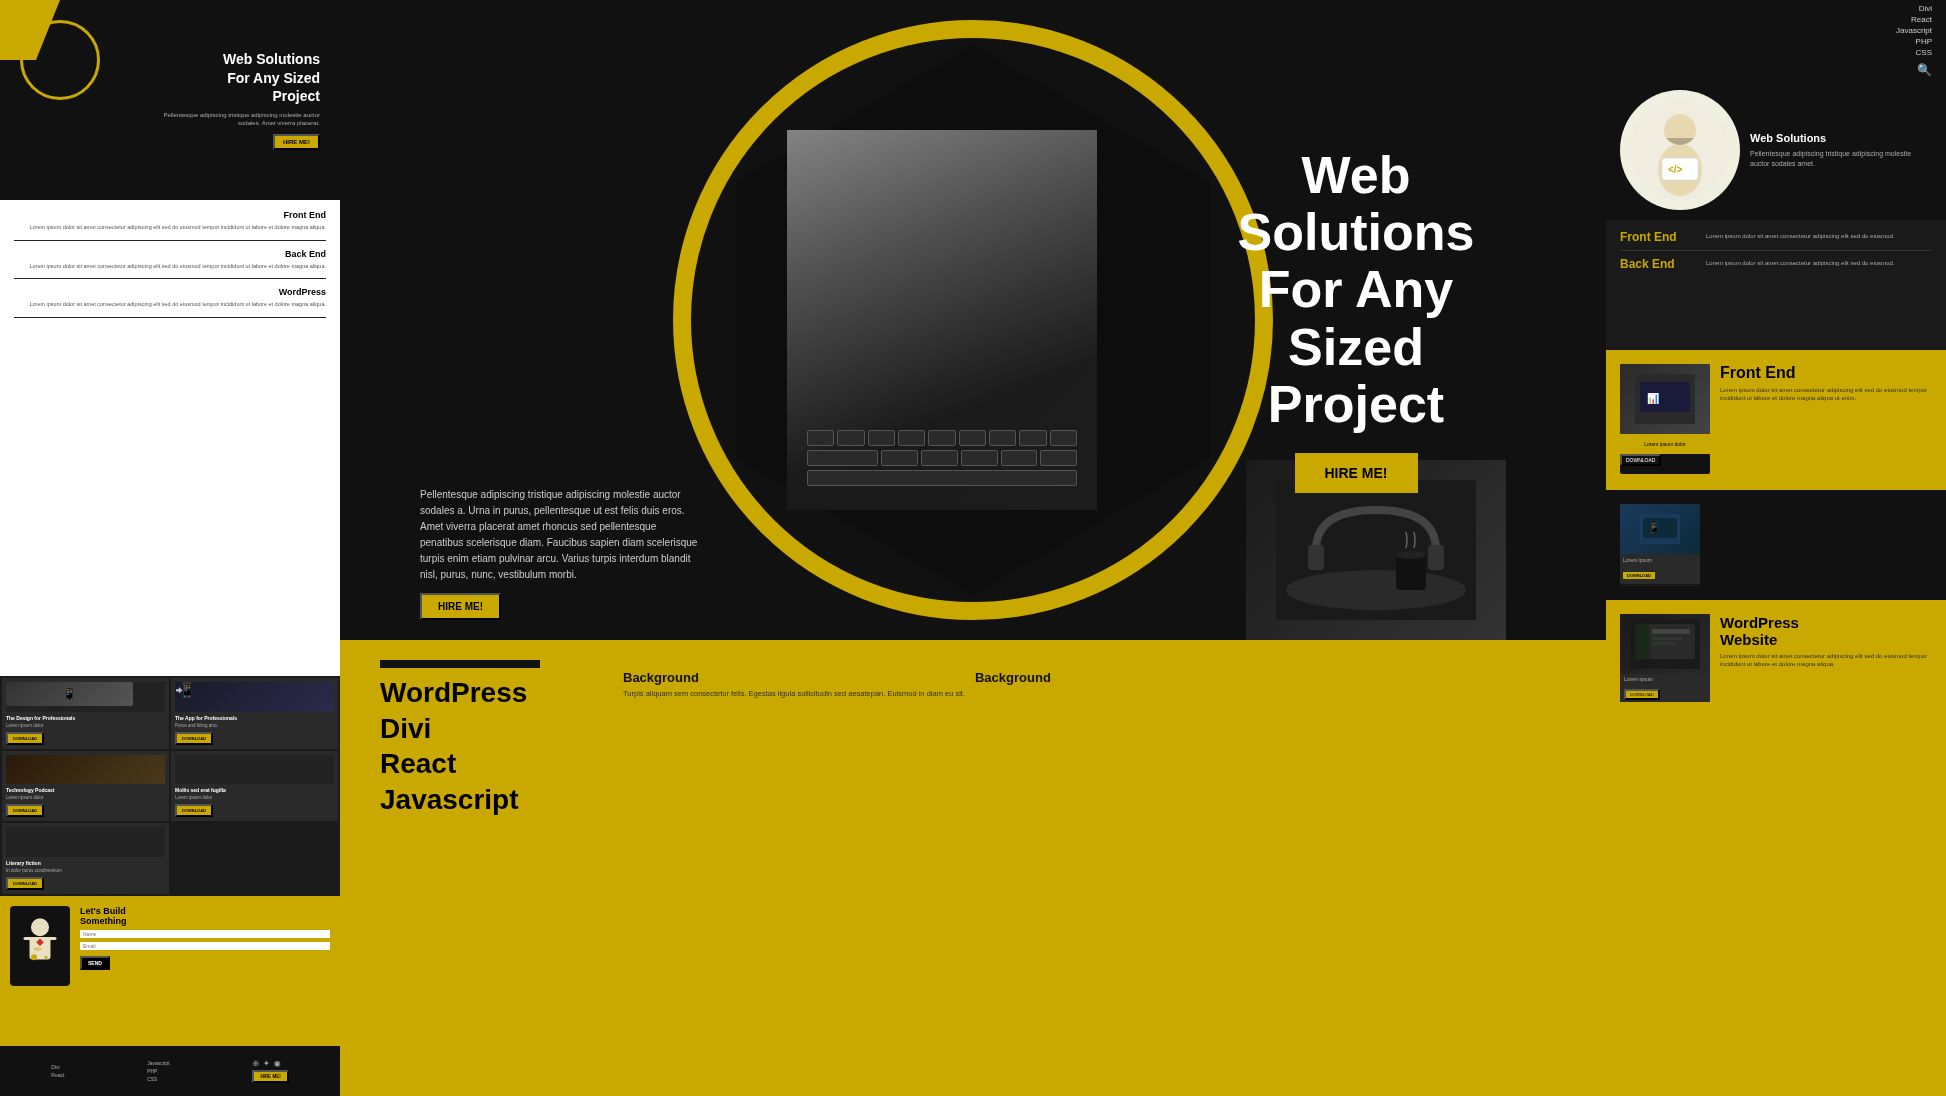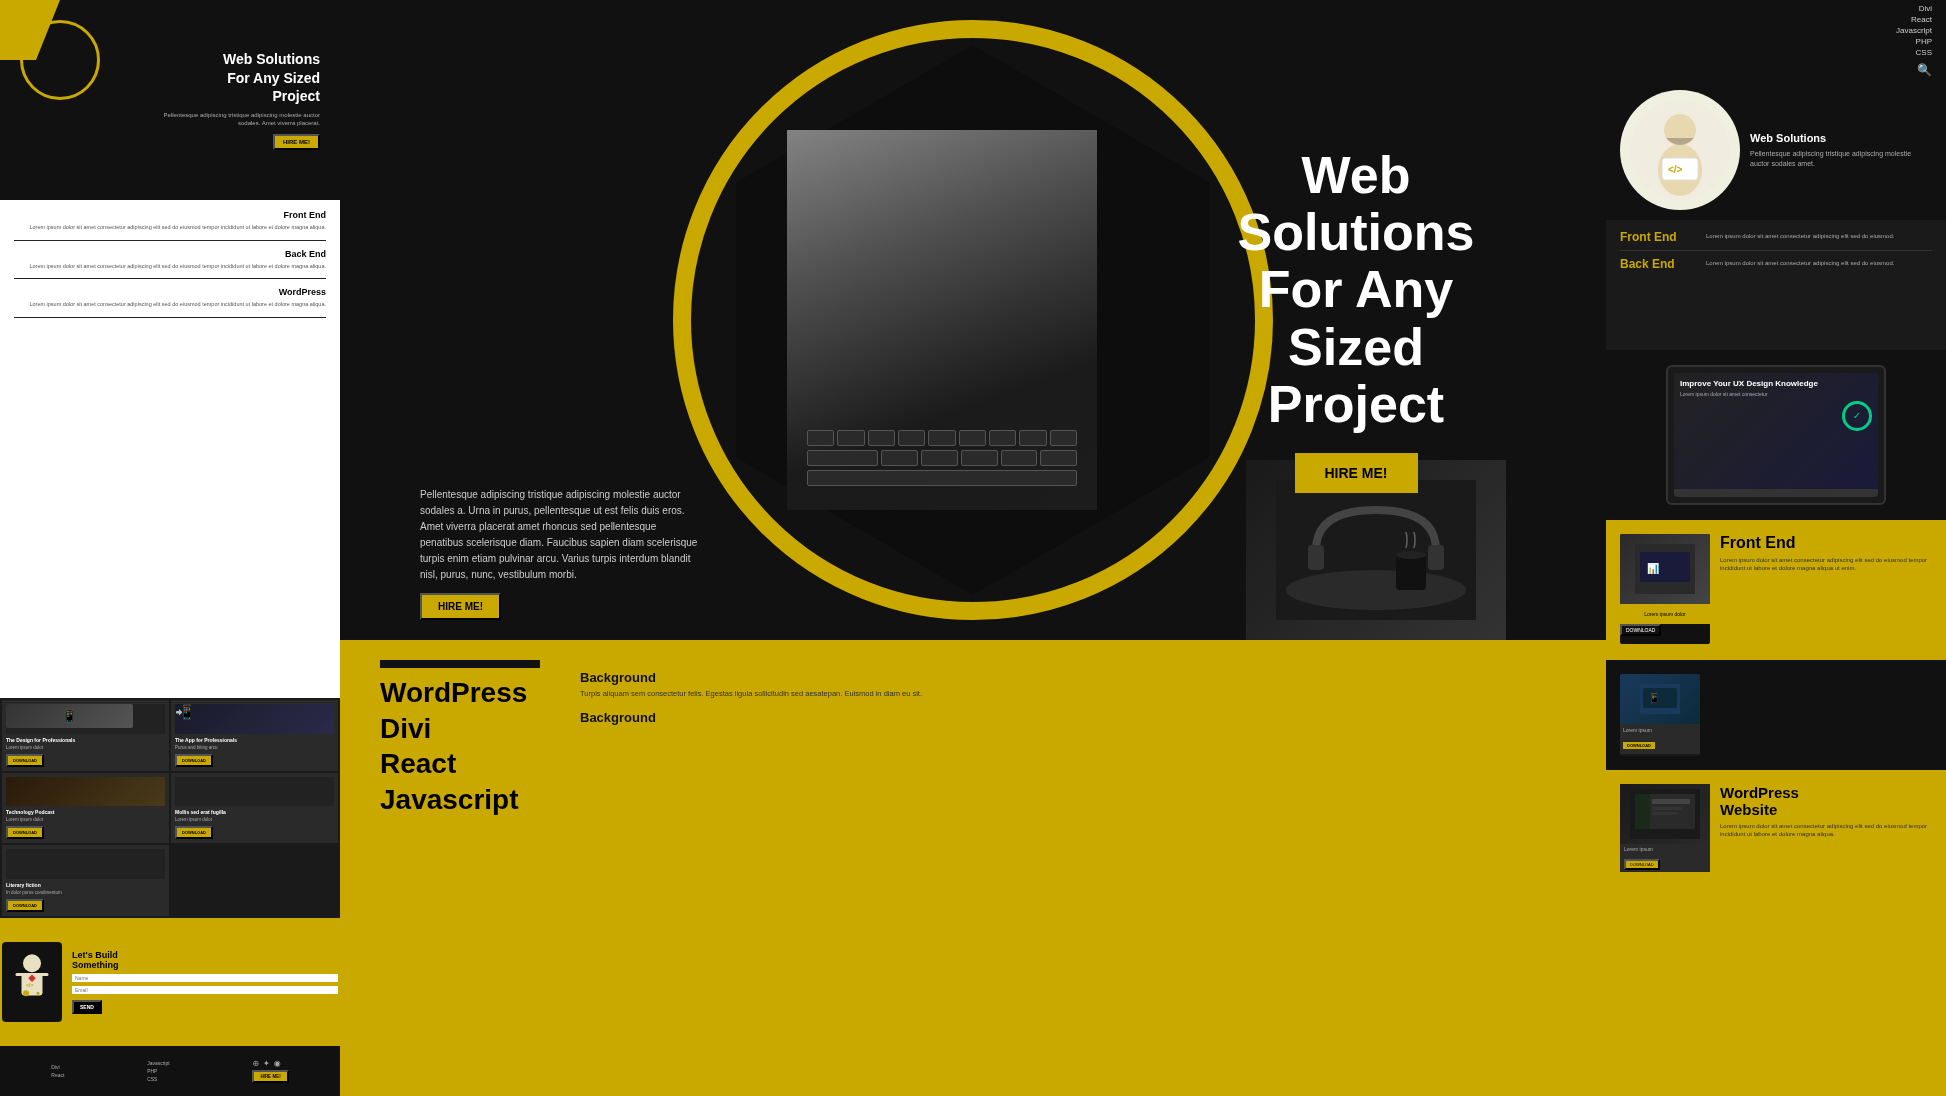--- a/index.html
+++ b/index.html
@@ -151,25 +151,25 @@
       font-size: 4px;
       padding: 2px 5px;
       margin-top: 3px;
       width: fit-content;
       font-weight: bold;
     }
 
     
     .left-contact {
       background: #c9a800;
-      height: 128px;
+      height: 150px;
       display: flex;
       flex-direction: row;
-      align-items: center;
-      padding: 2px;
+      align-items: flex-start;
+      padding: 10px;
       gap: 10px;
     }
     .left-contact-figure {
       width: 60px;
       height: 80px;
       background: #111;
       border-radius: 4px;
       display: flex;
       align-items: center;
       justify-content: center;
@@ -408,23 +408,24 @@
     .skill-item {
       font-size: 28px;
       font-weight: 900;
       color: #000;
       line-height: 1.2;
     }
 
     .resume-section {
       flex: 1;
       display: flex;
-      flex-direction: column;
+      flex-direction: row;
       gap: 10px;
       padding-top: 10px;
+      margin-left: 43px;
     }
     .resume-category {
       display: flex;
       flex-direction: column;
       gap: 4px;
     }
     .resume-category-title {
       font-size: 13px;
       font-weight: bold;
       color: #111;
@@ -996,32 +997,20 @@
       <div class="right-service-title">Front End</div>
       <div class="right-service-text">Lorem ipsum dolor sit amet consectetur adipiscing elit sed do eiusmod.</div>
     </div>
     <div style="width:100%;height:1px;background:#333;"></div>
     <div class="right-service-row">
       <div class="right-service-title">Back End</div>
       <div class="right-service-text">Lorem ipsum dolor sit amet consectetur adipiscing elit sed do eiusmod.</div>
     </div>
   </div>
 
-  <div class="right-laptop">
-    <div class="laptop-mockup">
-      <div class="laptop-screen">
-        <div class="laptop-screen-title">Improve Your UX Design Knowledge</div>
-        <div class="laptop-screen-text">Lorem ipsum dolor sit amet consectetur</div>
-        <div class="laptop-screen-circle">
-          <span style="color:#00cc88;font-size:10px;">✓</span>
-        </div>
-      </div>
-      <div class="laptop-base"></div>
-    </div>
-  </div>
 
   <div class="right-frontend">
     <div class="right-frontend-card">
       <div class="frontend-card-img">
         <svg width="60" height="50" viewBox="0 0 60 50">
           <rect width="60" height="50" fill="#2a2a2a"></rect>
           <rect x="5" y="8" width="50" height="30" rx="2" fill="#1a1a3a"></rect>
           <text x="12" y="28" font-size="10" fill="#fff">📊</text>
         </svg>
       </div>

